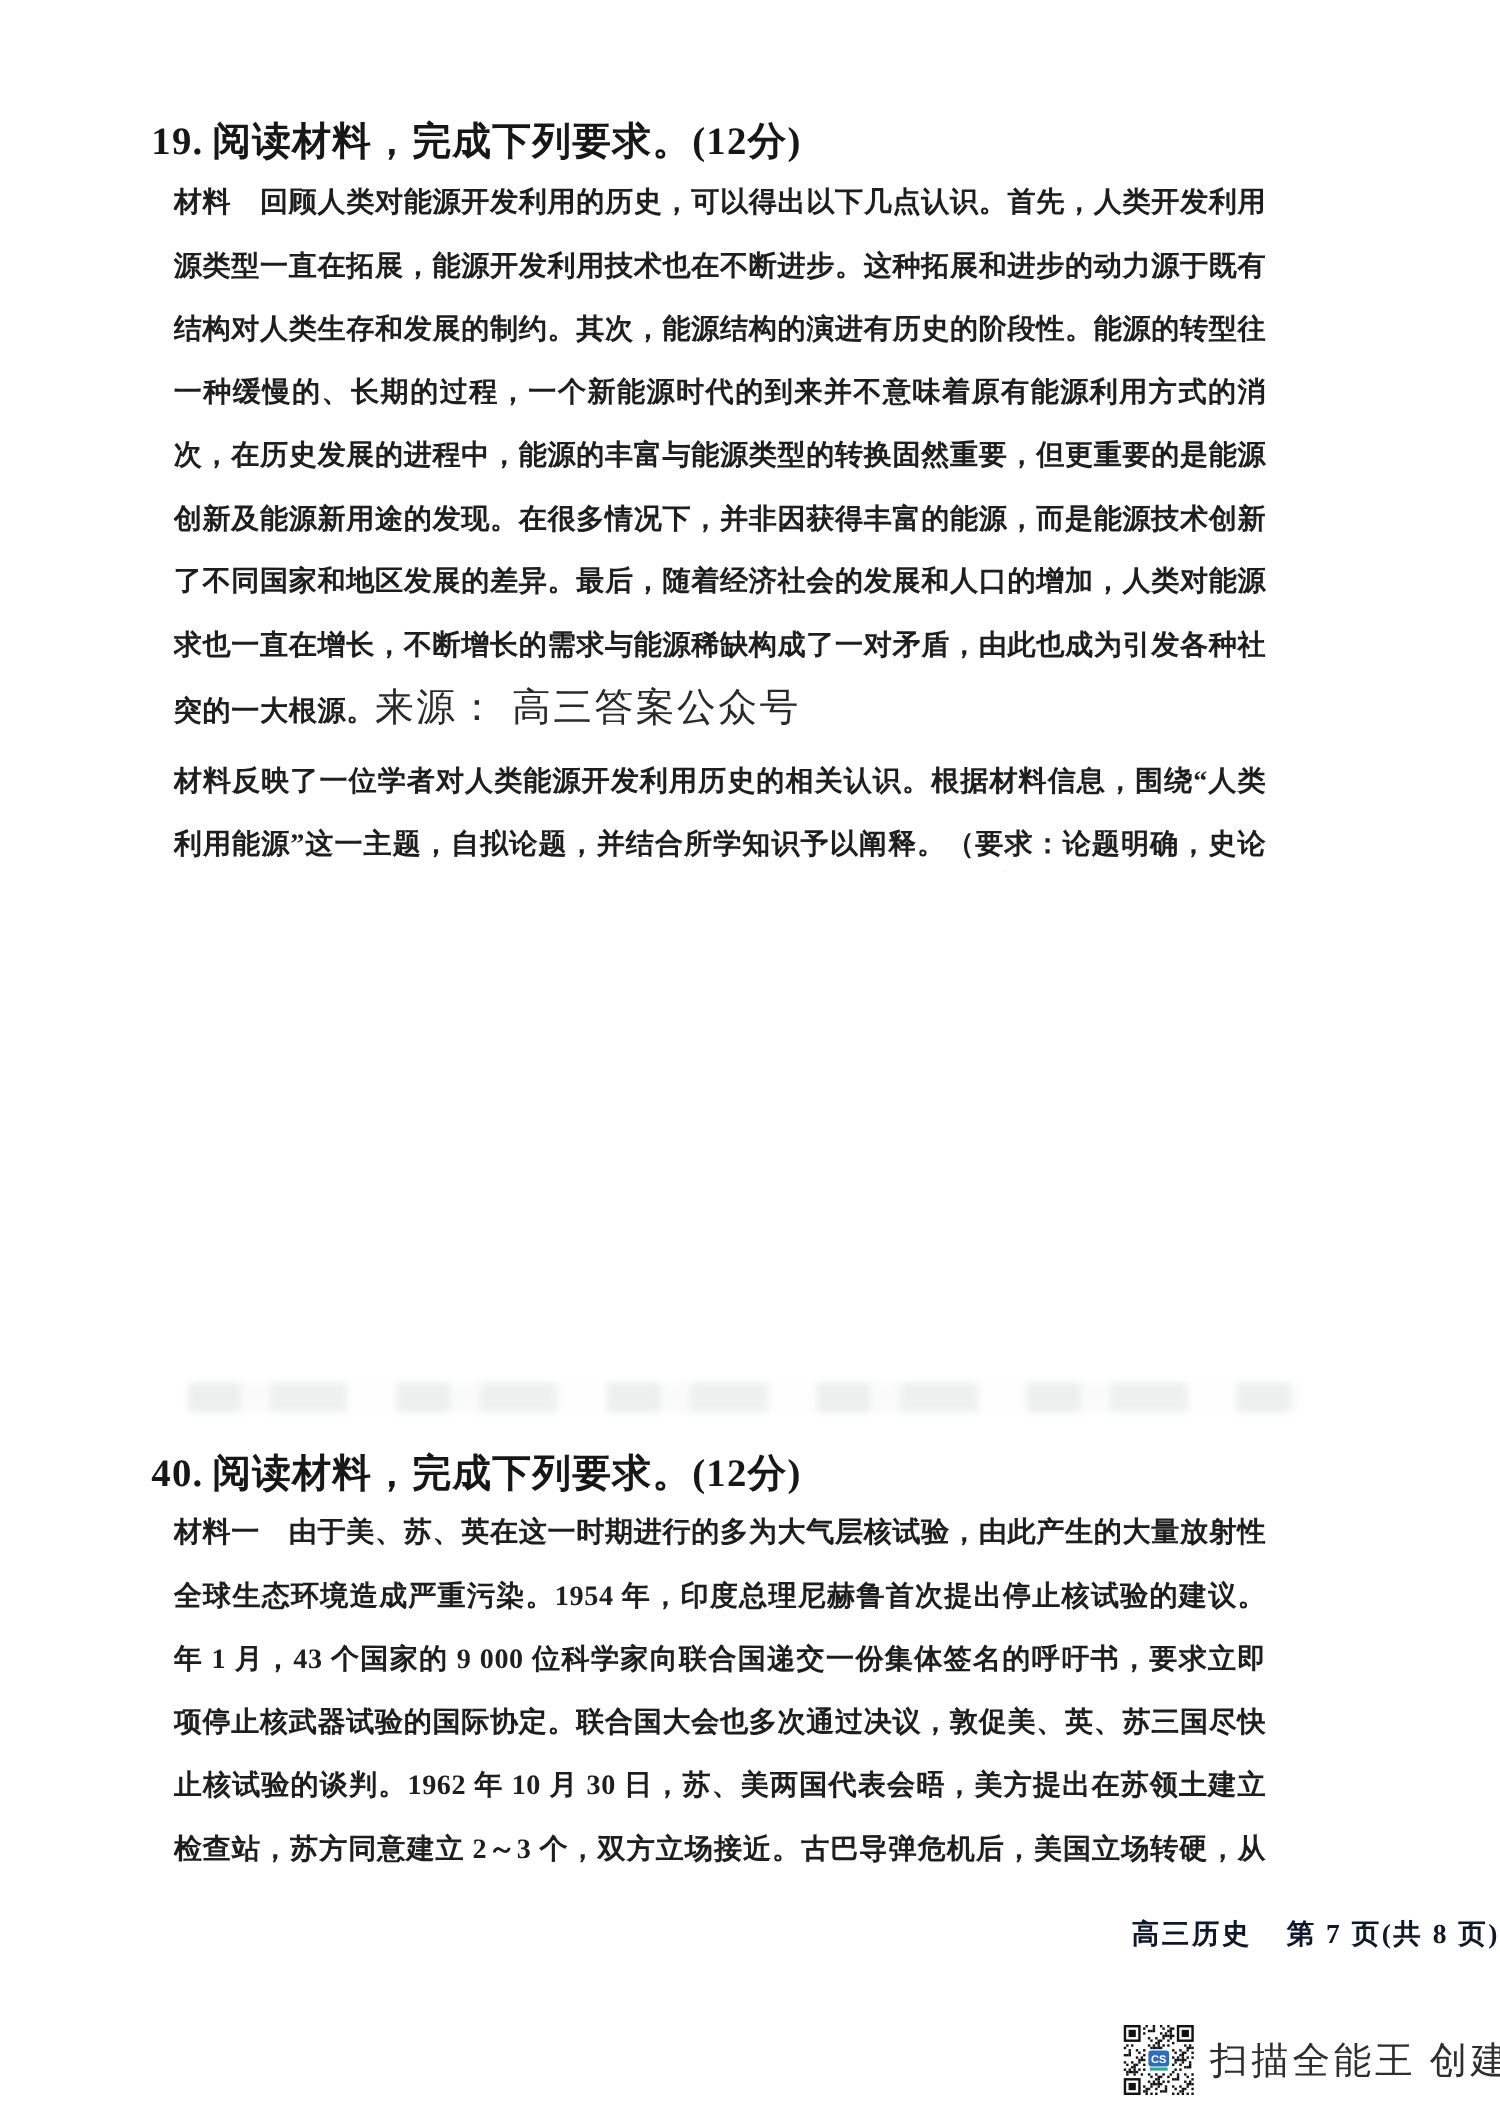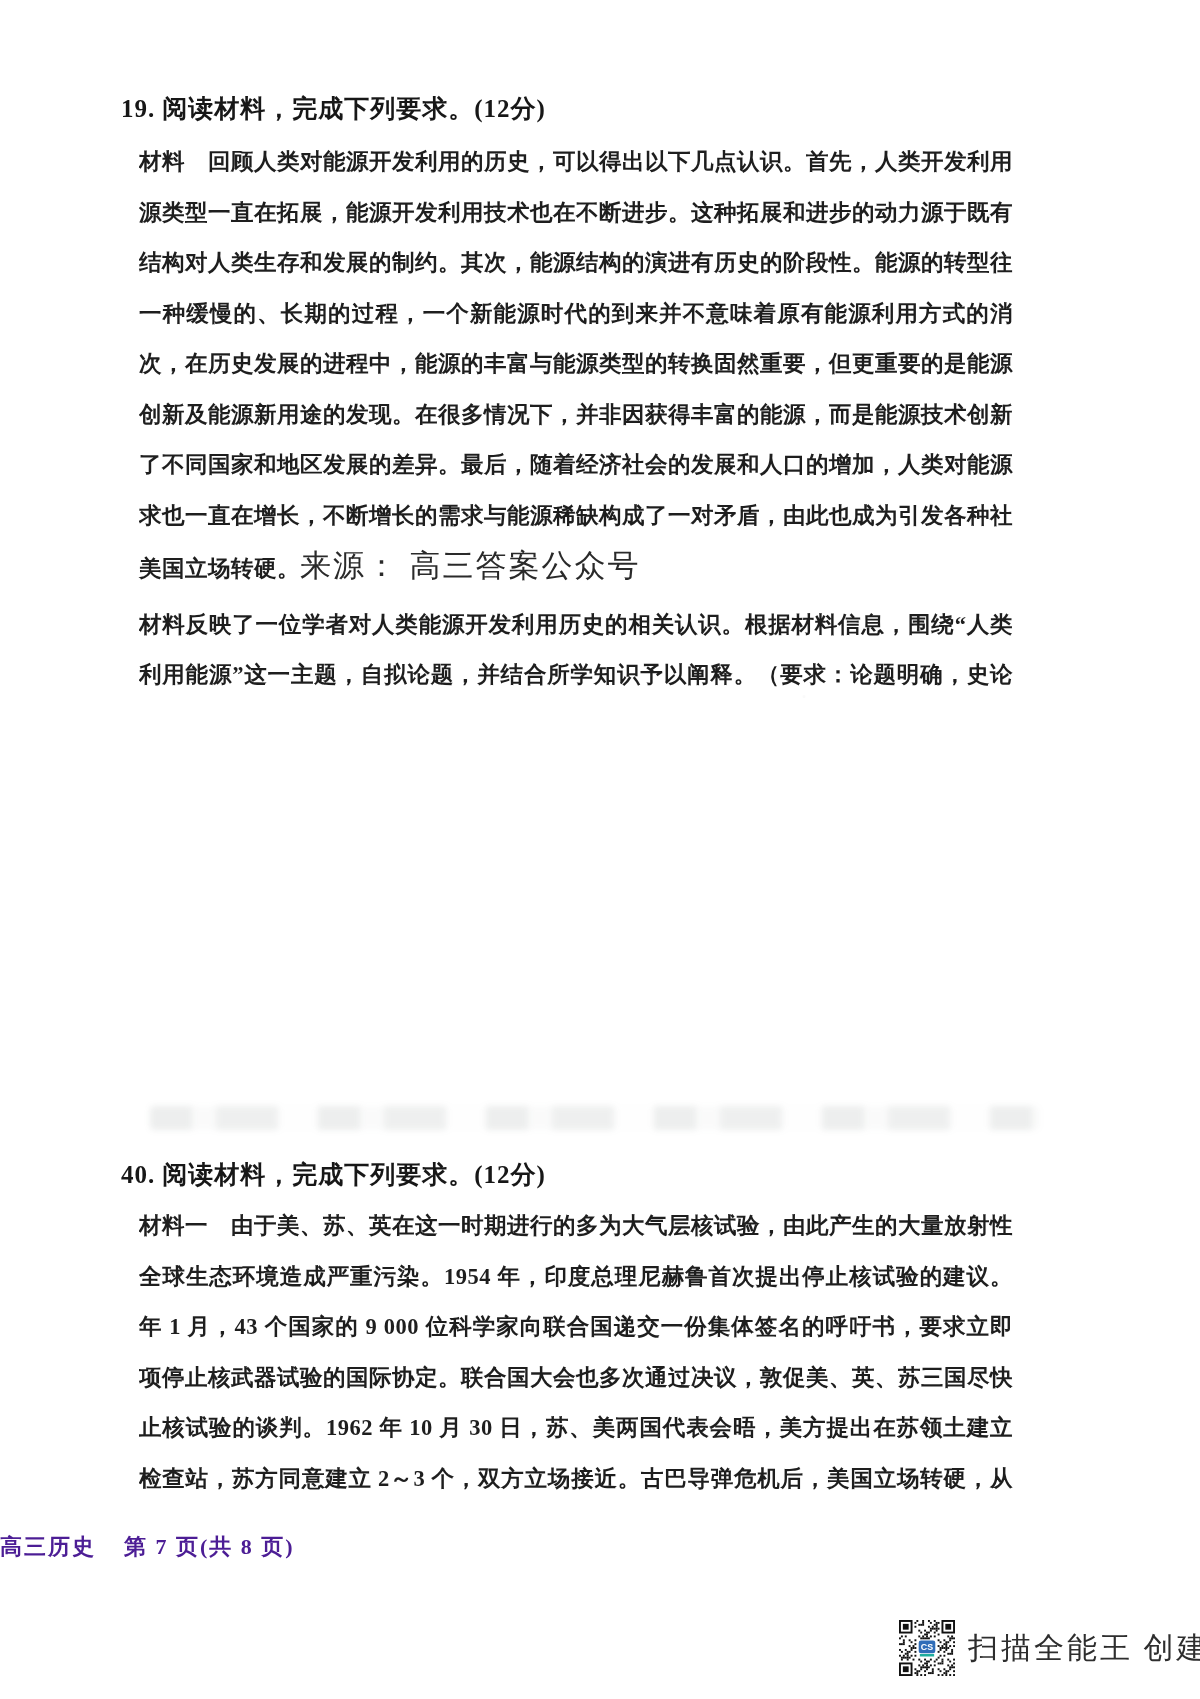--- a/index.html
+++ b/index.html
@@ -17,21 +17,21 @@
     position: absolute; inset: 0;
     background:
       radial-gradient(circle at 22% 12%, rgba(0,0,0,0.02) 0 1px, transparent 2px),
       radial-gradient(circle at 67% 41%, rgba(0,0,0,0.02) 0 1px, transparent 2px),
       radial-gradient(circle at 40% 78%, rgba(0,0,0,0.02) 0 1px, transparent 2px);
     pointer-events: none;
   }
   .q-heading {
     position: absolute;
     left: 121px;
-    font-size: 25px;
+    font-size: 31px;
     font-weight: 700;
     letter-spacing: 1px;
     white-space: nowrap;
     color: #171717;
   }
   .q-heading .q-num { margin-right: 7px; }
   .para {
     position: absolute;
     left: 139px;
     width: 874px;
@@ -70,25 +70,25 @@
       rgba(104,116,112,0.06) 42px 66px,
       rgba(104,116,112,0.20) 66px 128px,
       rgba(104,116,112,0.02) 128px 168px);
     filter: blur(3px);
     opacity: 0.55;
     border-radius: 4px;
   }
   .page-footer {
     position: absolute;
     left: 0; right: 0; top: 1532px;
-    text-align: left;
+    text-align: right;
     font-size: 22px;
     font-weight: 600;
     letter-spacing: 2px;
-    color: #4c1d95;
+    color: #0f172a;
     white-space: nowrap;
   }
   .page-footer .subject { margin-right: 28px; }
   .scanner-watermark {
     position: absolute;
     left: 898px; top: 1620px;
     display: flex;
     align-items: center;
   }
   .qr-box { width: 58px; height: 56px; }
@@ -113,21 +113,21 @@
 
 <div class="para" style="top: 137px;">
   <div class="line just">材料　回顾人类对能源开发利用的历史，可以得出以下几点认识。首先，人类开发利用的能</div>
   <div class="line just">源类型一直在拓展，能源开发利用技术也在不断进步。这种拓展和进步的动力源于既有能源</div>
   <div class="line just">结构对人类生存和发展的制约。其次，能源结构的演进有历史的阶段性。能源的转型往往是</div>
   <div class="line just">一种缓慢的、长期的过程，一个新能源时代的到来并不意味着原有能源利用方式的消失。再</div>
   <div class="line just">次，在历史发展的进程中，能源的丰富与能源类型的转换固然重要，但更重要的是能源技术的</div>
   <div class="line just">创新及能源新用途的发现。在很多情况下，并非因获得丰富的能源，而是能源技术创新造就</div>
   <div class="line just">了不同国家和地区发展的差异。最后，随着经济社会的发展和人口的增加，人类对能源的需</div>
   <div class="line just">求也一直在增长，不断增长的需求与能源稀缺构成了一对矛盾，由此也成为引发各种社会冲</div>
-  <div class="line left"><span>美国立场转硬。</span><span class="source-note">来源： 高三答案公众号</span></div>
+  <div class="line left"><span>突的一大根源。</span><span class="source-note">来源： 高三答案公众号</span></div>
   <div class="task-block">
     <div class="line just">材料反映了一位学者对人类能源开发利用历史的相关认识。根据材料信息，围绕“人类开发</div>
     <div class="line just">利用能源”这一主题，自拟论题，并结合所学知识予以阐释。（要求：论题明确，史论结合，逻辑</div>
   </div>
 </div>
 
 <div class="ghost-smudge"></div>
 
 <div class="q-heading" style="top: 1158px;">
   <span class="q-num">40.</span><span>阅读材料，完成下列要求。(12分)</span>

